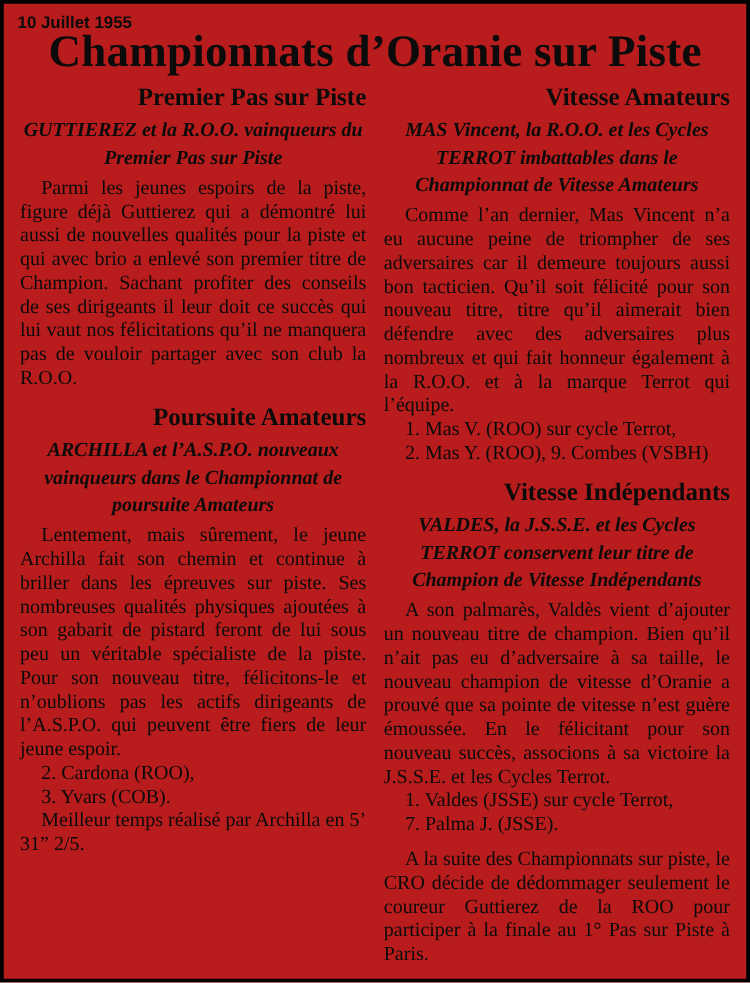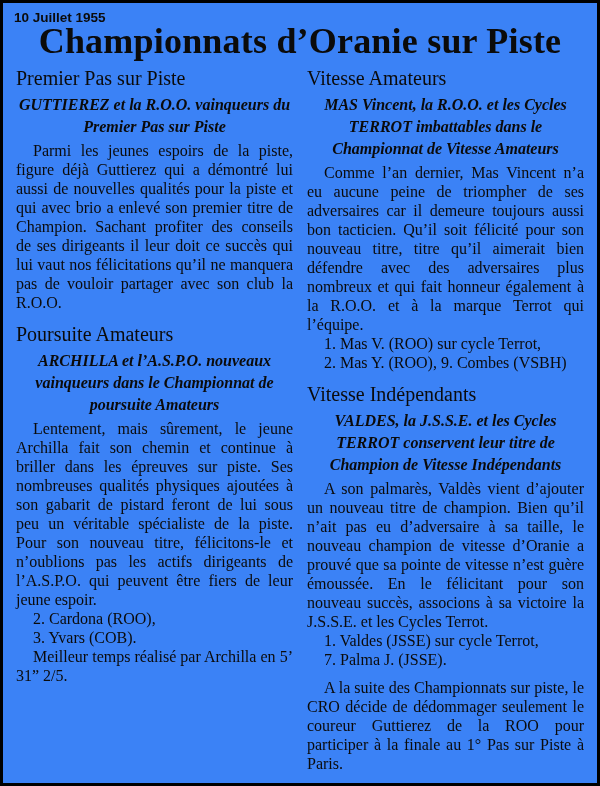--- a/index.html
+++ b/index.html
@@ -1,21 +1,21 @@
 <!DOCTYPE html>
 <html><head>
 <meta charset="utf-8">
 <style>
   html, body { margin: 0; padding: 0; background: #e8e8e8; }
   .page {
     position: relative;
     width: 600px; height: 786px;
     box-sizing: border-box;
     border: 3px solid #000;
-    background: #3b82f6;
+    background: #b91c1c;
     color: #0b0b0b;
     font-family: "Liberation Serif", serif;
     overflow: hidden;
   }
   .date {
     padding: 7px 0 0 11px;
     font-family: "Liberation Sans", sans-serif;
     font-weight: bold;
     font-size: 13.5px;
     line-height: 15px;
@@ -29,22 +29,22 @@
     letter-spacing: 0.2px;
   }
   .columns {
     display: flex;
     gap: 14px;
     padding: 0 13px;
   }
   .col { flex: 1 1 0; min-width: 0; }
   .sec-heading {
     margin: 7px 0 4px 0;
-    text-align: left;
-    font-weight: normal;
+    text-align: right;
+    font-weight: bold;
     font-size: 20px;
     line-height: 23px;
   }
   .sec-heading.later { margin-top: 11px; }
   .subhead {
     margin: 2px 0 3px 0;
     text-align: center;
     font-weight: bold;
     font-style: italic;
     font-size: 16px;

